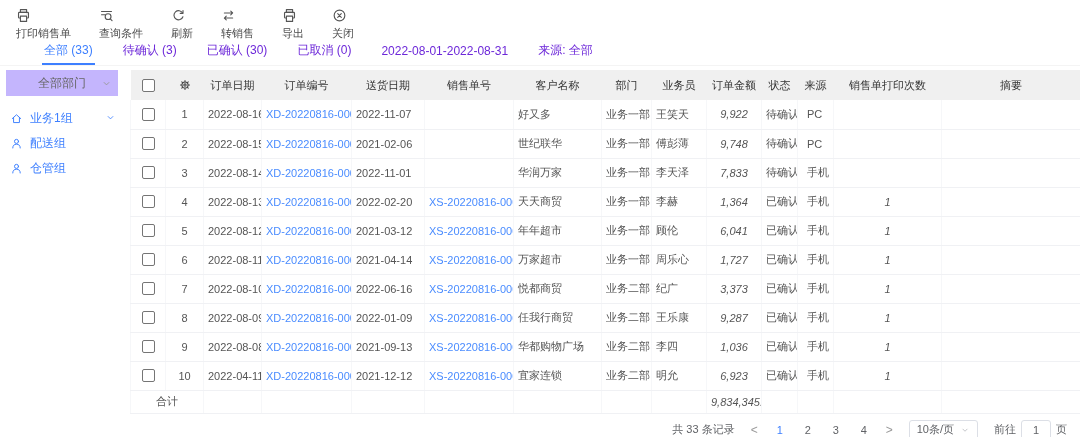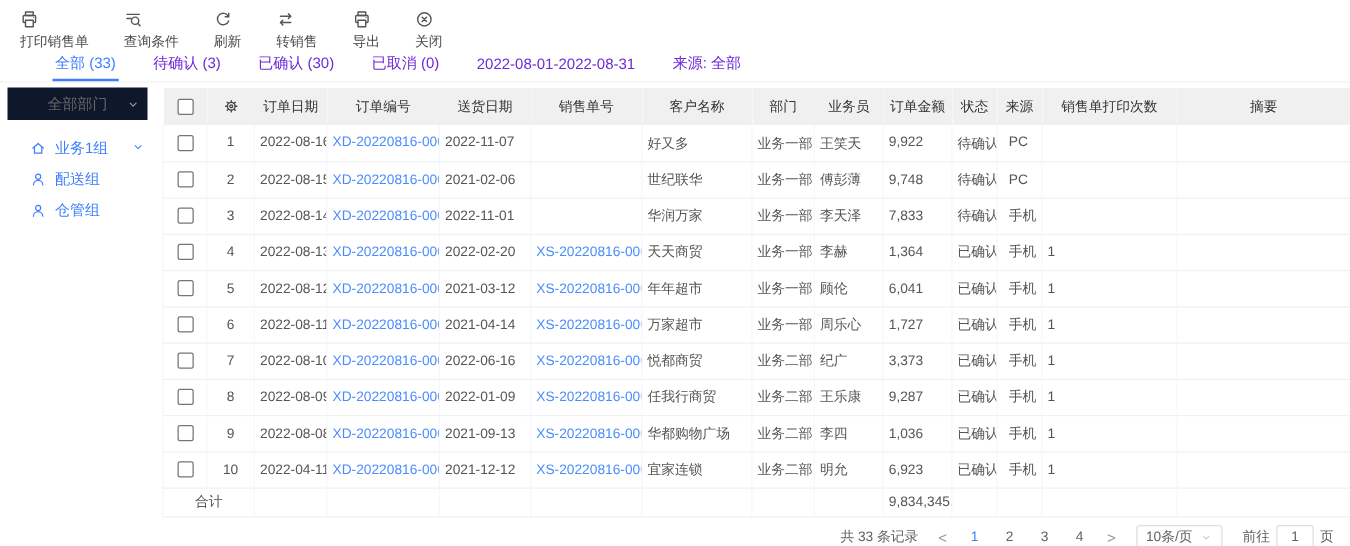--- a/index.html
+++ b/index.html
@@ -18,41 +18,41 @@
 
   
   .tabbar { display: flex; align-items: stretch; gap: 26px; padding-left: 10px; height: 28px; border-bottom: 1px solid #f4f4f4; }
   .tab { display: flex; align-items: center; font-size: 12px; color: #6d28d9; cursor: pointer;
          border-bottom: 2px solid transparent; padding: 0 2px; white-space: nowrap; }
   .tab.active { color: var(--accent); border-bottom-color: var(--accent); margin-left: 32px; }
 
   
   .main { display: flex; height: 371px; }
   .sidebar { width: 130px; flex: none; padding-top: 4px; }
-  .dept-select { margin: 0 12px 10px 6px; height: 26px; background: #0f172a; display: flex;
+  .dept-select { margin: 0 12px 10px 6px; height: 26px; background: #c4b5fd; display: flex;
                  align-items: center; justify-content: center; font-size: 12px; color: #666;
                  position: relative; cursor: pointer; }
   .dept-select .dept-chev { position: absolute; right: 6px; color: #999; }
   .side-items { list-style: none; }
-  .side-item { display: flex; align-items: center; height: 25px; padding-left: 24px; gap: 7px;
+  .side-item { display: flex; align-items: center; height: 25px; padding-left: 10px; gap: 7px;
                color: var(--accent); font-size: 12px; cursor: pointer; }
   .side-item .chev { margin-left: auto; margin-right: 14px; }
 
   .content { flex: 1; padding-top: 4px; }
 
   
   table { width: 950px; border-collapse: collapse; table-layout: fixed; }
   thead th { background: #f0f0f0; height: 30px; font-weight: normal; font-size: 11px; color: #333;
              text-align: center; overflow: hidden; white-space: nowrap; }
   tbody td { height: 29px; border-bottom: 1px solid #f0f1f4; border-right: 1px solid #f6f7f9;
              font-size: 11px; color: #555; padding: 0 4px; overflow: hidden; white-space: nowrap; }
   tbody td:first-child { border-left: 1px solid #f6f7f9; }
   tbody tr.total-row td { height: 23px; }
   td.center { text-align: center; }
-  td.right { text-align: left; }
+  td.right { text-align: center; font-style: italic; }
   td.src { padding-left: 9px; }
   a.lnk { color: var(--link); text-decoration: none; cursor: pointer; }
   .checkbox { width: 13px; height: 13px; border: 1.5px solid #757575; border-radius: 2px;
               background: #fff; margin: 0 auto; cursor: pointer; }
   th .gear-wrap { color: #444; display: inline-flex; vertical-align: middle; cursor: pointer; }
 
   
   .pagination { display: flex; justify-content: flex-end; align-items: center; gap: 16px;
                 padding: 6px 14px 0 0; font-size: 11px; color: #606266; }
   .pg-num { cursor: pointer; min-width: 12px; text-align: center; }

